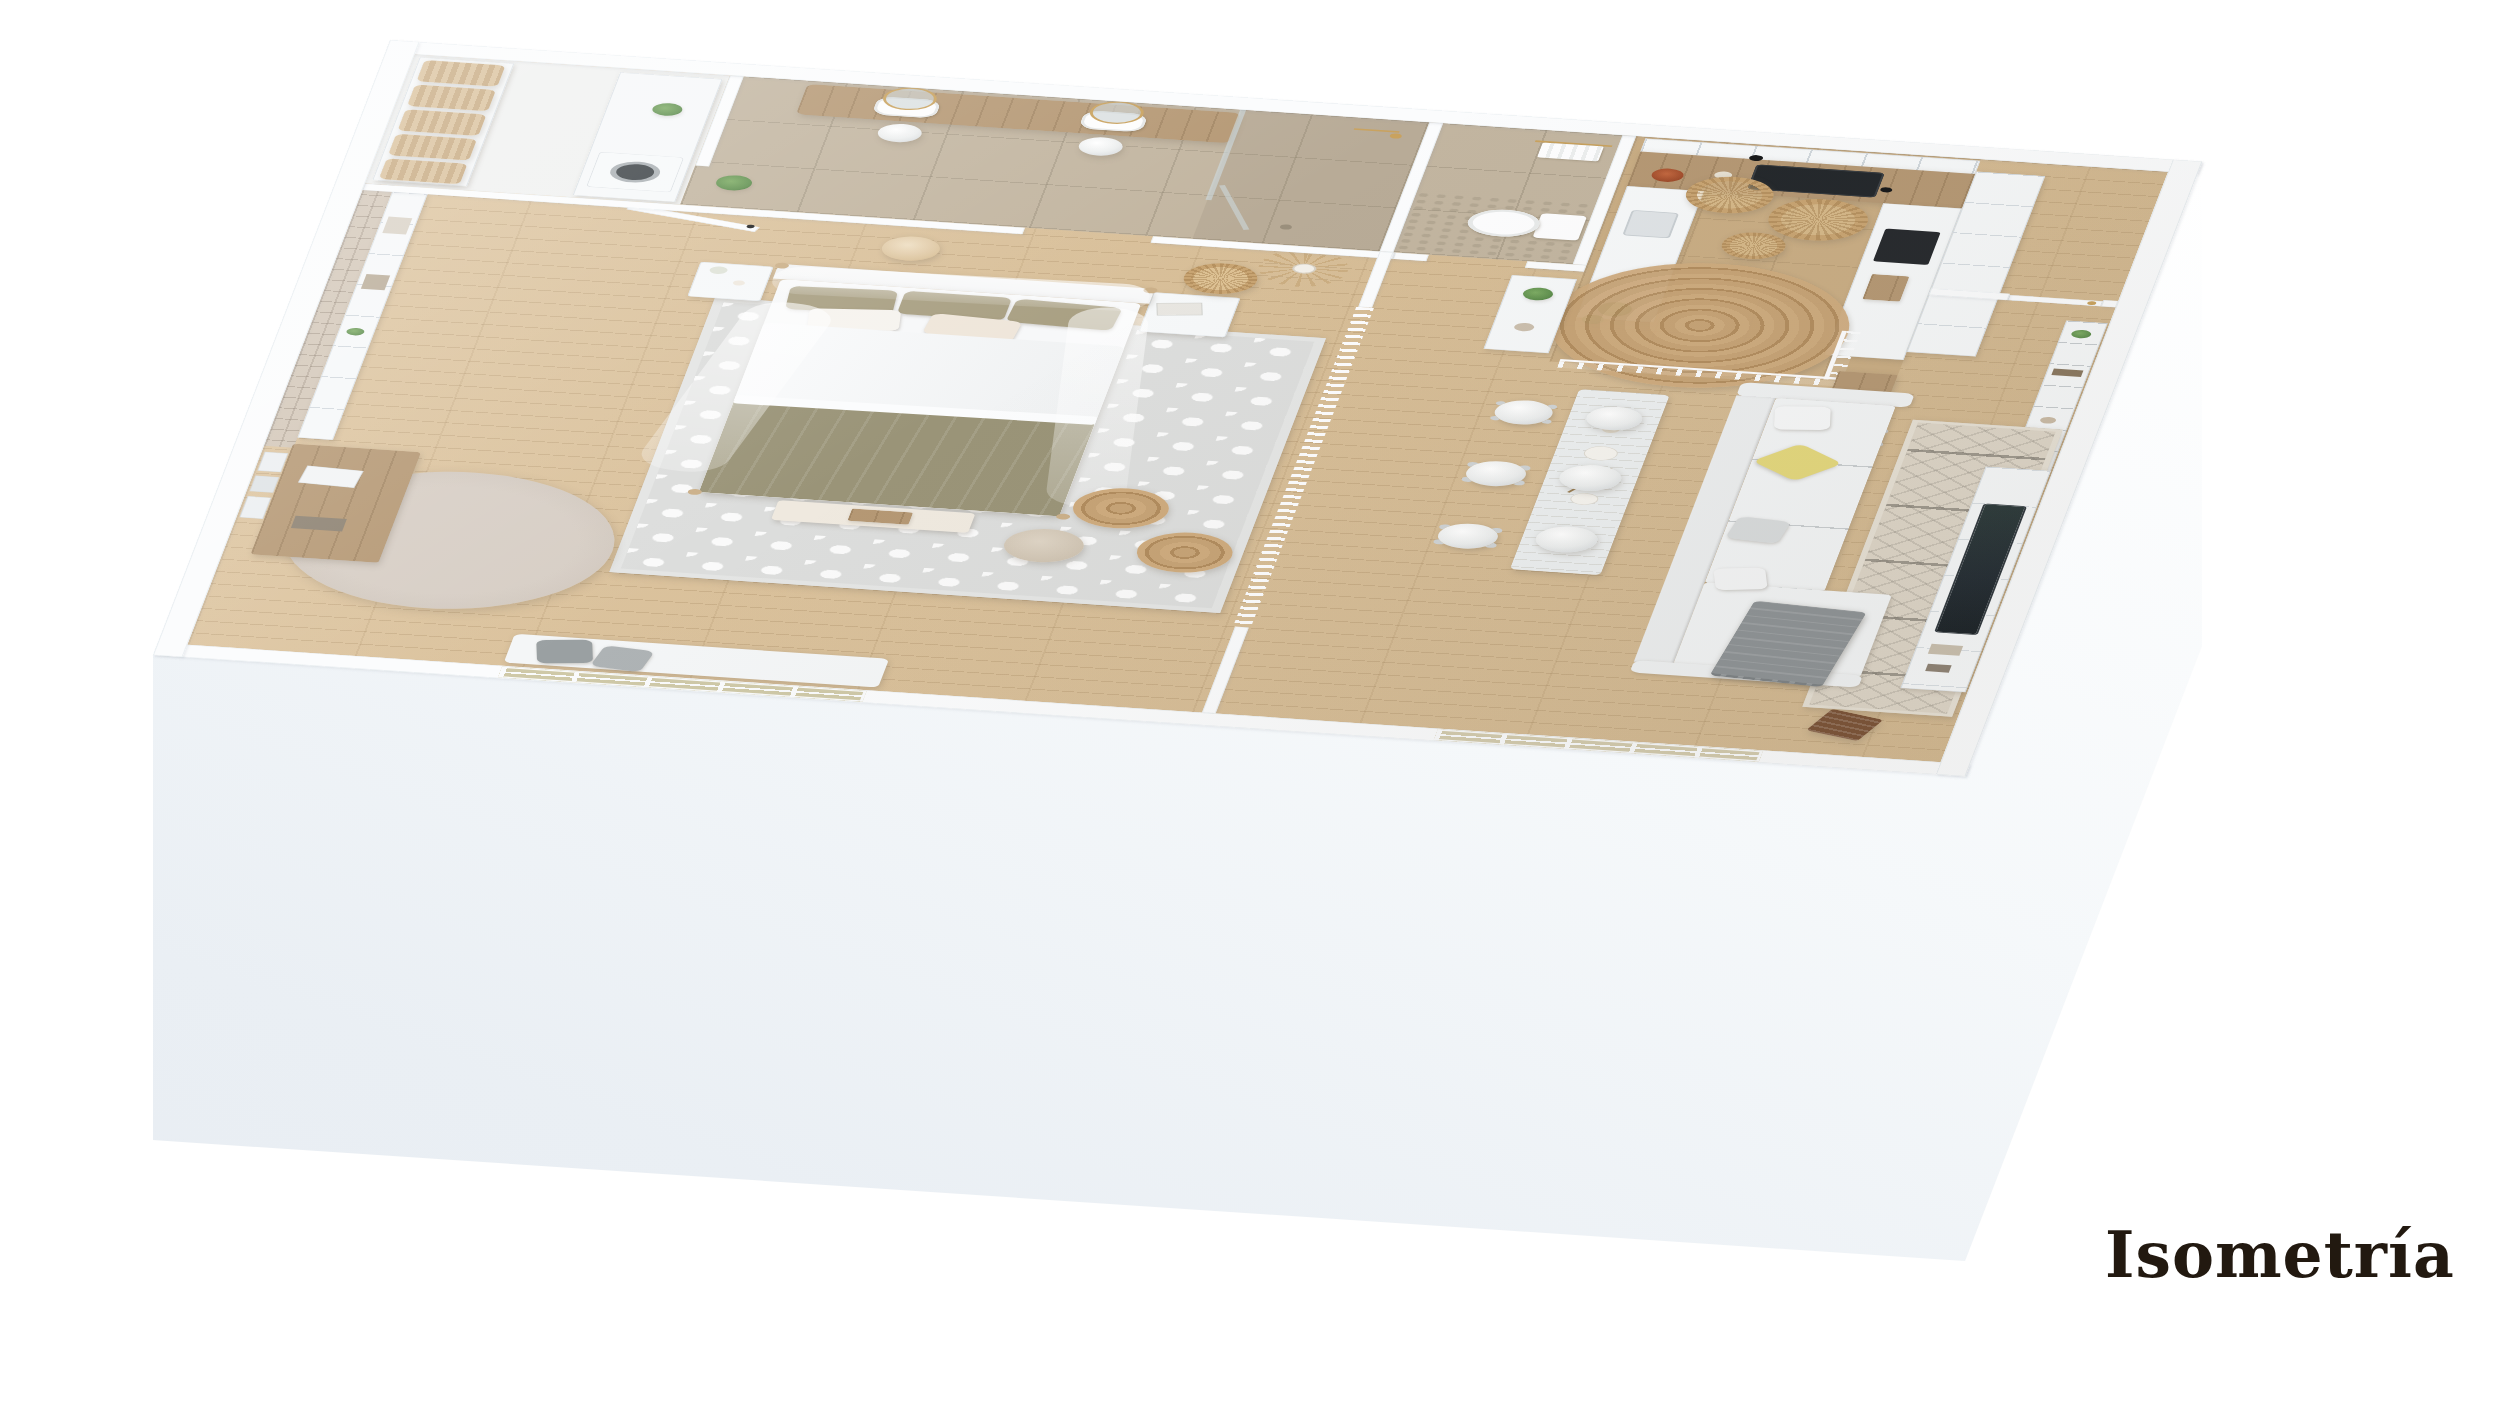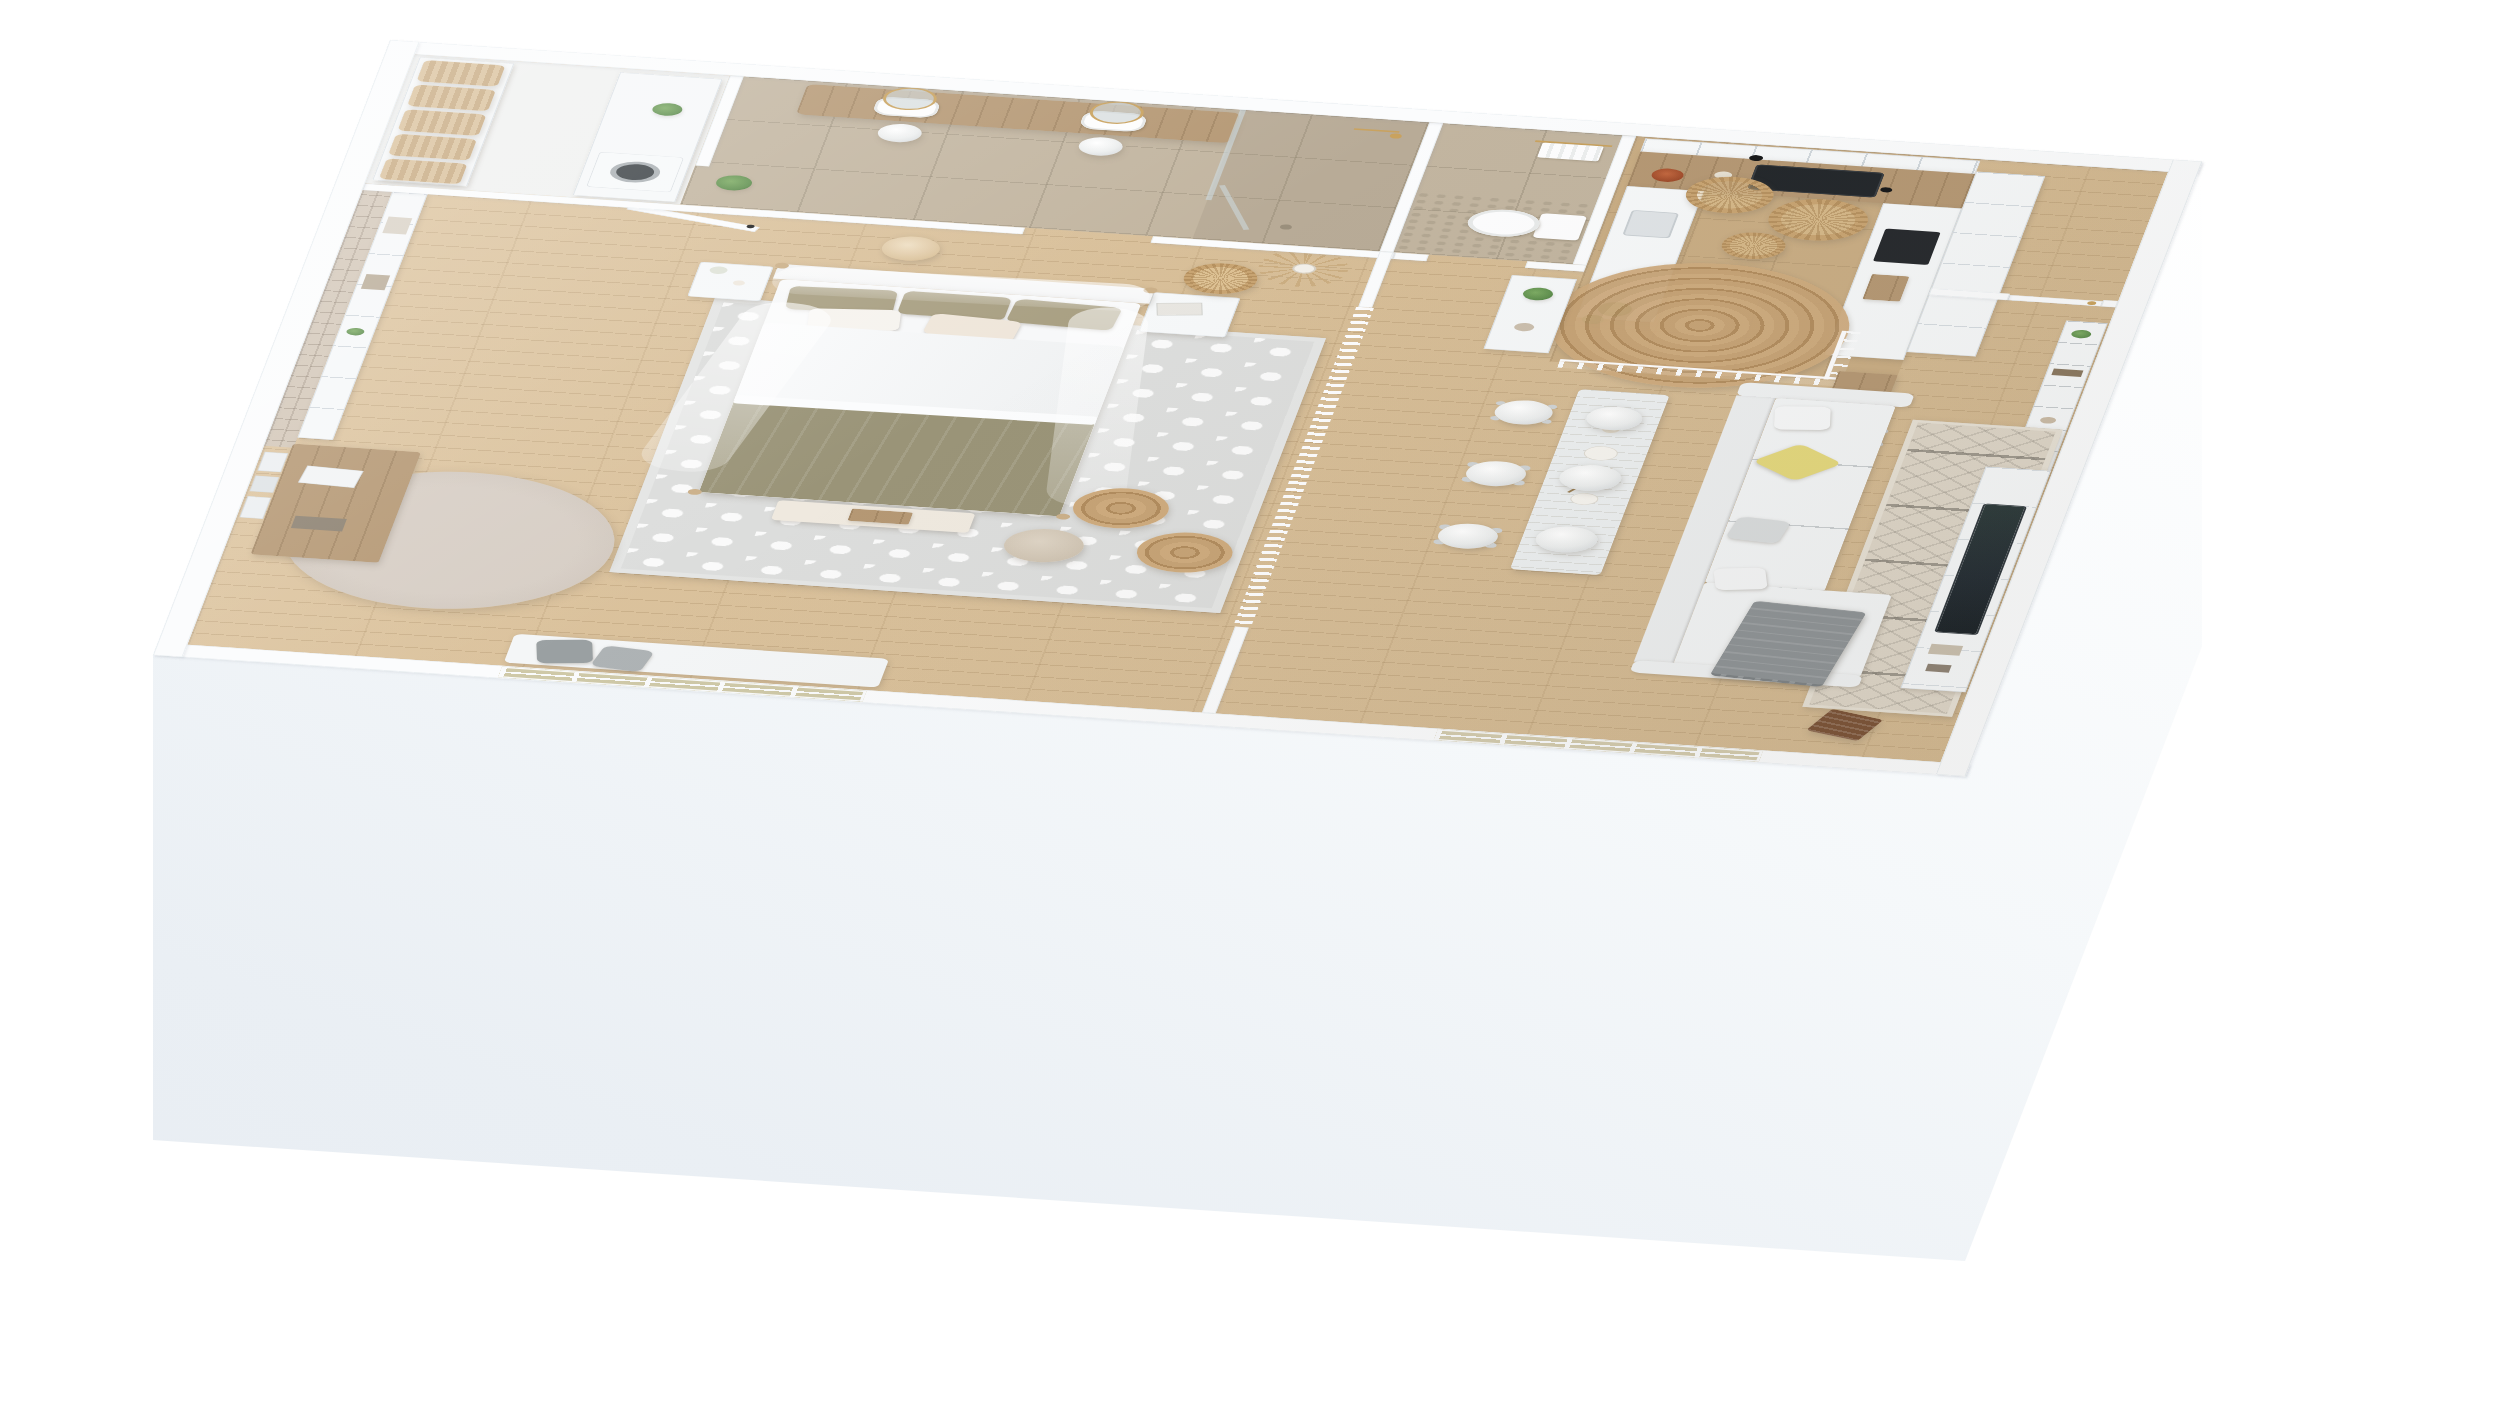--- a/index.html
+++ b/index.html
@@ -235,13 +235,14 @@
     <div class="wall" style="left:0;top:1470px;width:1840px;height:30px;"></div>
     <div class="wall" style="left:0;top:0;width:30px;height:1500px;"></div>
     <div class="wall" style="left:1810px;top:0;width:30px;height:1500px;"></div>
 
     <div class="abs" style="left:350px;top:1472px;width:370px;height:26px;background:#cfc9a8;box-shadow:inset 0 0 0 3px #fafbfc;background-image:repeating-linear-gradient(90deg,#fafbfc 0 5px,rgba(0,0,0,0) 5px 74px),linear-gradient(180deg,rgba(250,251,252,0) 11px,#fafbfc 11px 15px,rgba(0,0,0,0) 15px);"></div>
     <div class="abs" style="left:1300px;top:1472px;width:330px;height:26px;background:#d3cbae;box-shadow:inset 0 0 0 3px #fafbfc;background-image:repeating-linear-gradient(90deg,#fafbfc 0 5px,rgba(0,0,0,0) 5px 66px),linear-gradient(180deg,rgba(250,251,252,0) 11px,#fafbfc 11px 15px,rgba(0,0,0,0) 15px);"></div>
 
     <div class="abs" style="left:0;top:0;width:1840px;height:1500px;pointer-events:none;background:linear-gradient(115deg,rgba(255,255,255,.28),rgba(255,255,255,0) 42%,rgba(95,88,75,.07) 88%);"></div>
   </div>
 
+  <div id="caption" style="left:2105px;top:1218px;">Isometría</div>
 </div>
 
 </body></html>

